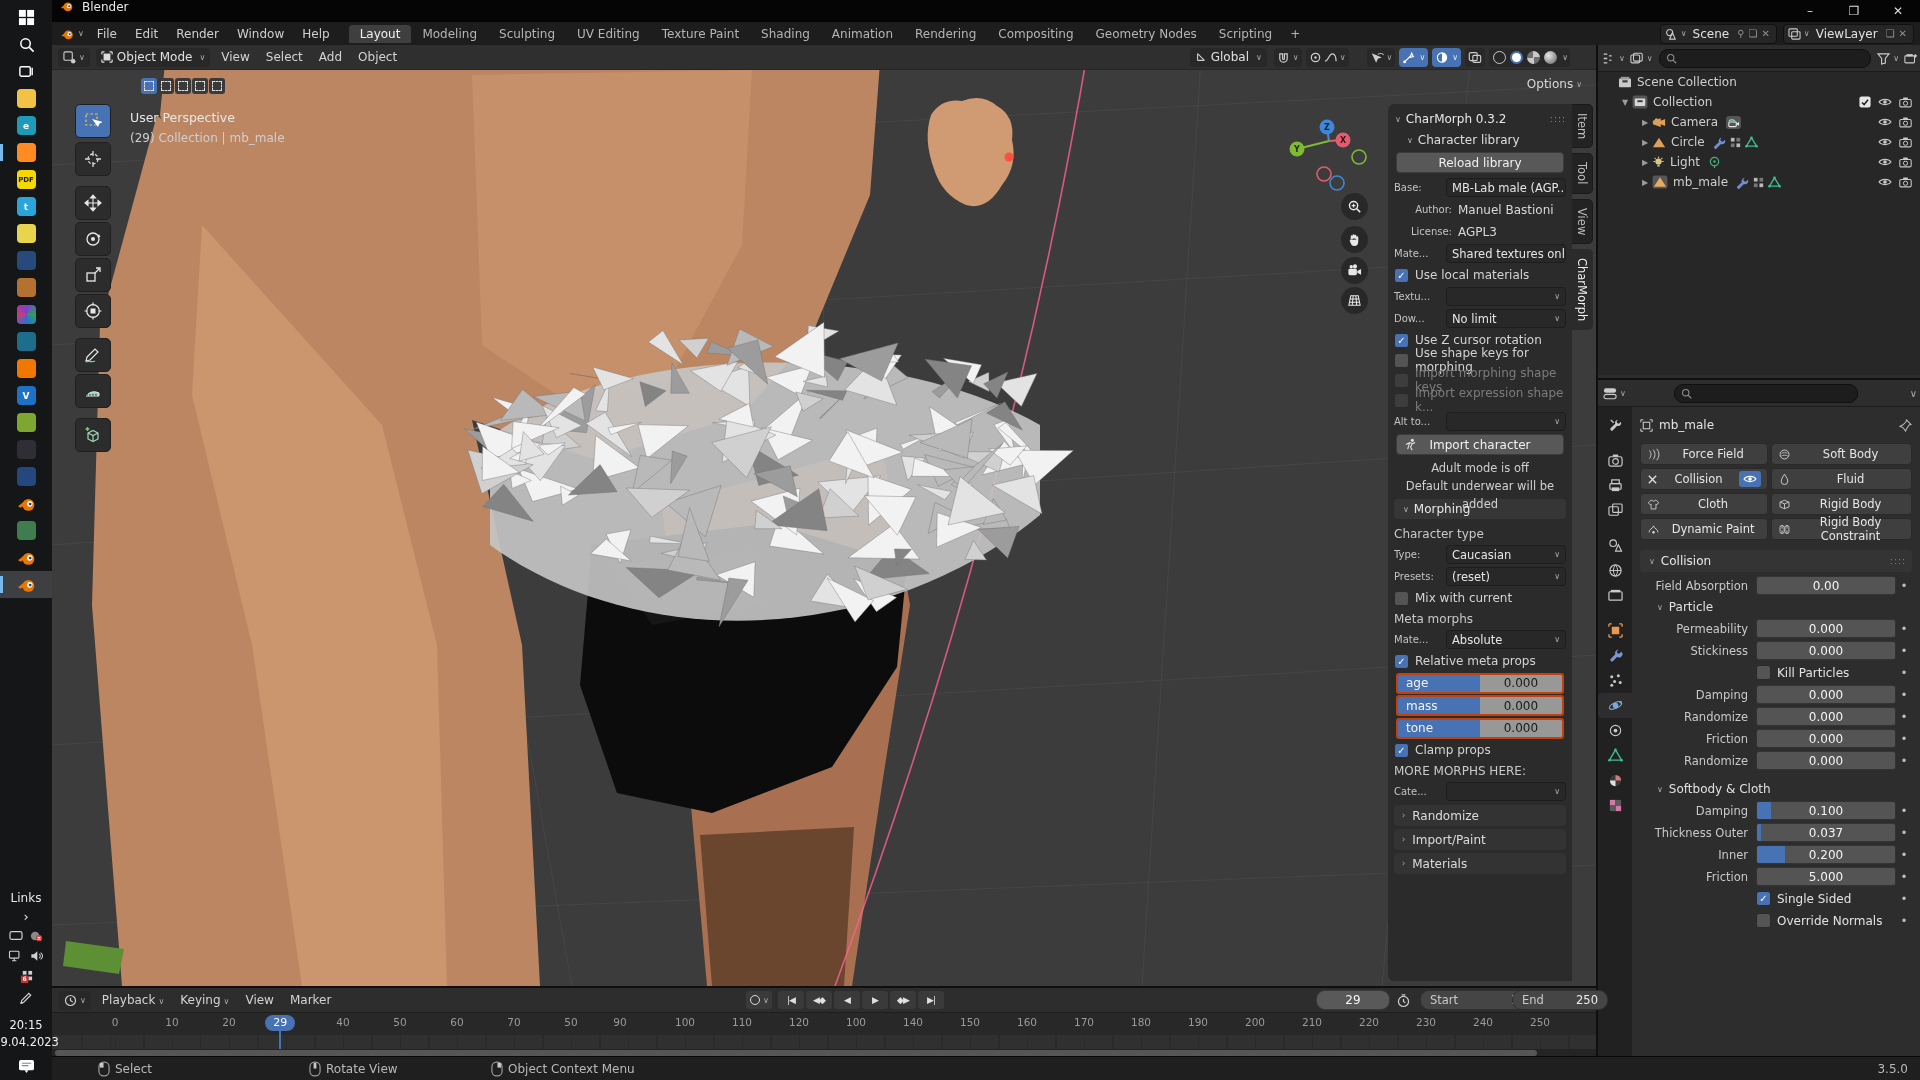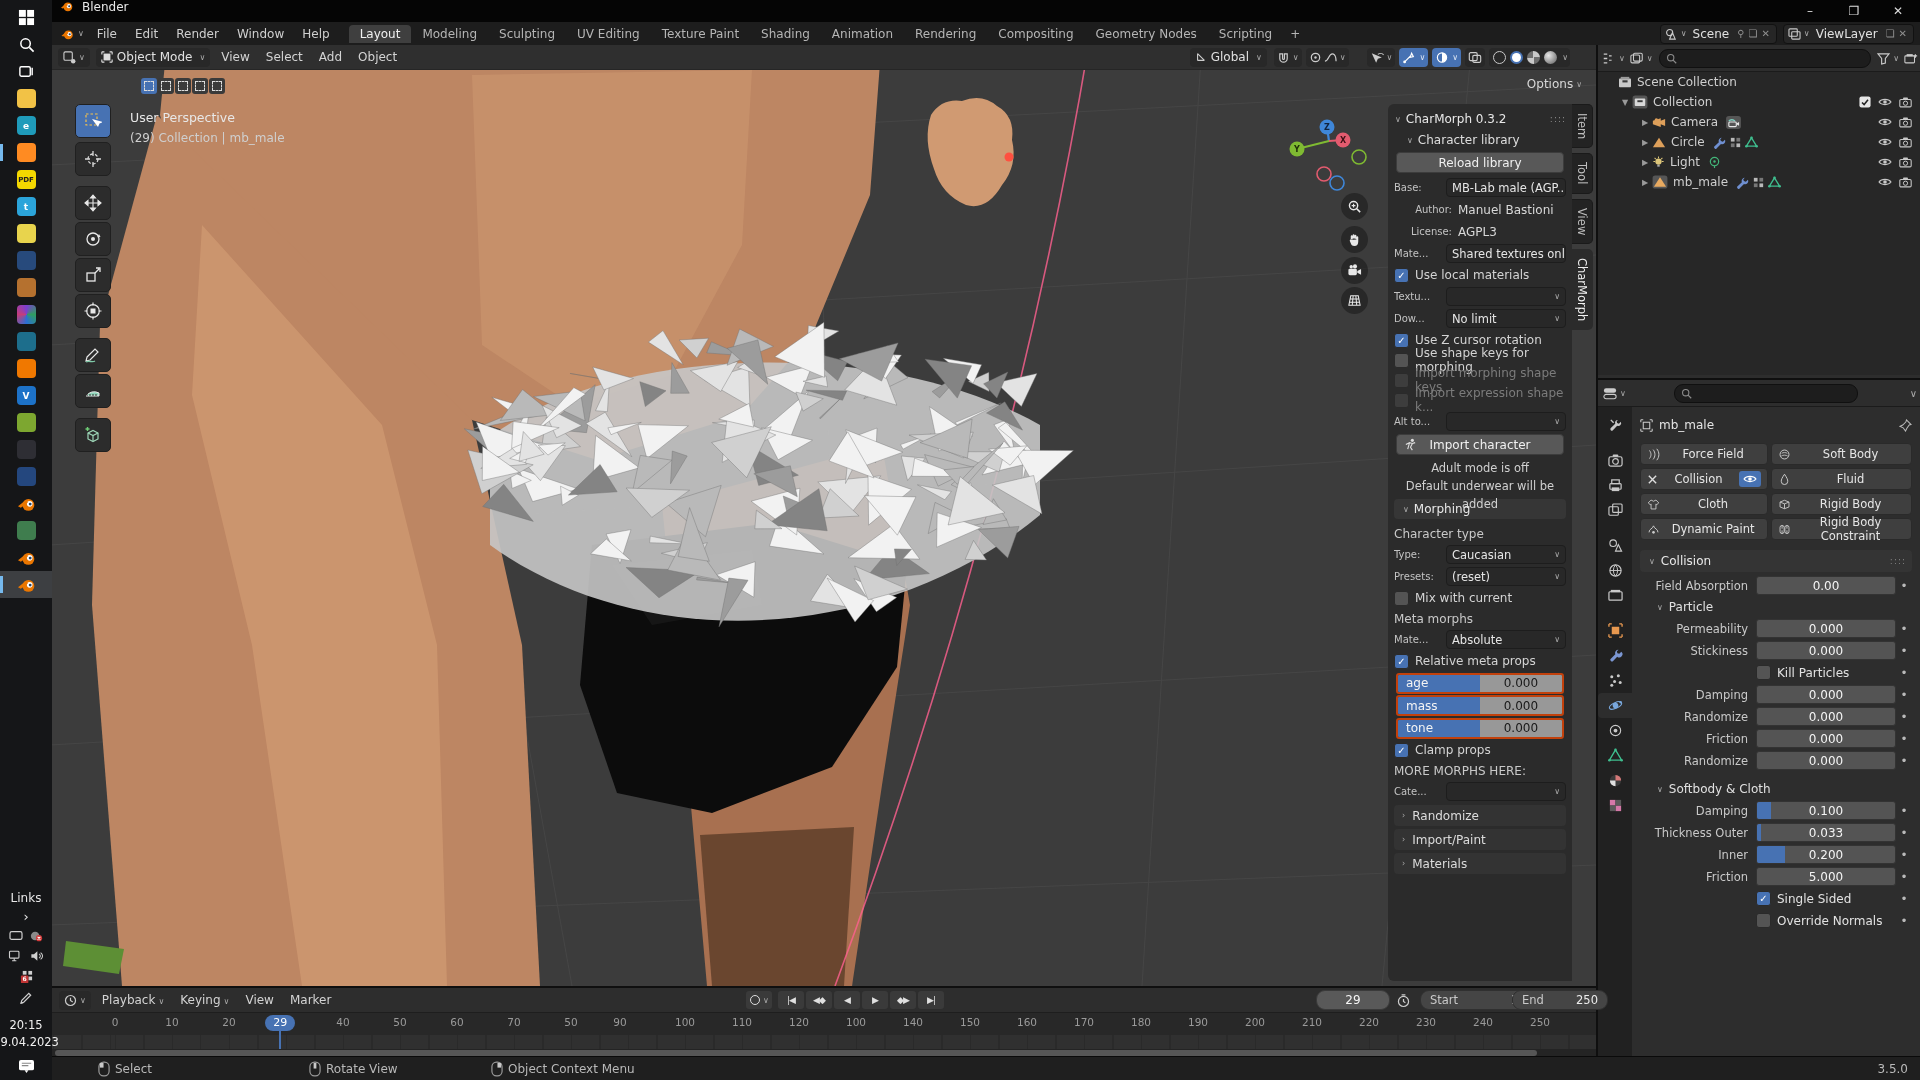--- a/index.html
+++ b/index.html
@@ -1481,21 +1481,21 @@
       <span class="pfield">
               <span class="fill" style="width:10%"></span>
               <span class="v">0.100</span>
             </span>
       <span class="pdot">•</span>
           </div>
           <div class="prow">
             <span class="plbl">Thickness Outer</span>
       <span class="pfield">
               <span class="fill" style="width:3%"></span>
-              <span class="v">0.033</span>
+              <span class="v">0.037</span>
             </span>
       <span class="pdot">•</span>
           </div>
           <div class="prow">
             <span class="plbl">Inner</span>
       <span class="pfield">
               <span class="fill" style="width:20%"></span>
               <span class="v">0.200</span>
             </span>
       <span class="pdot">•</span>

